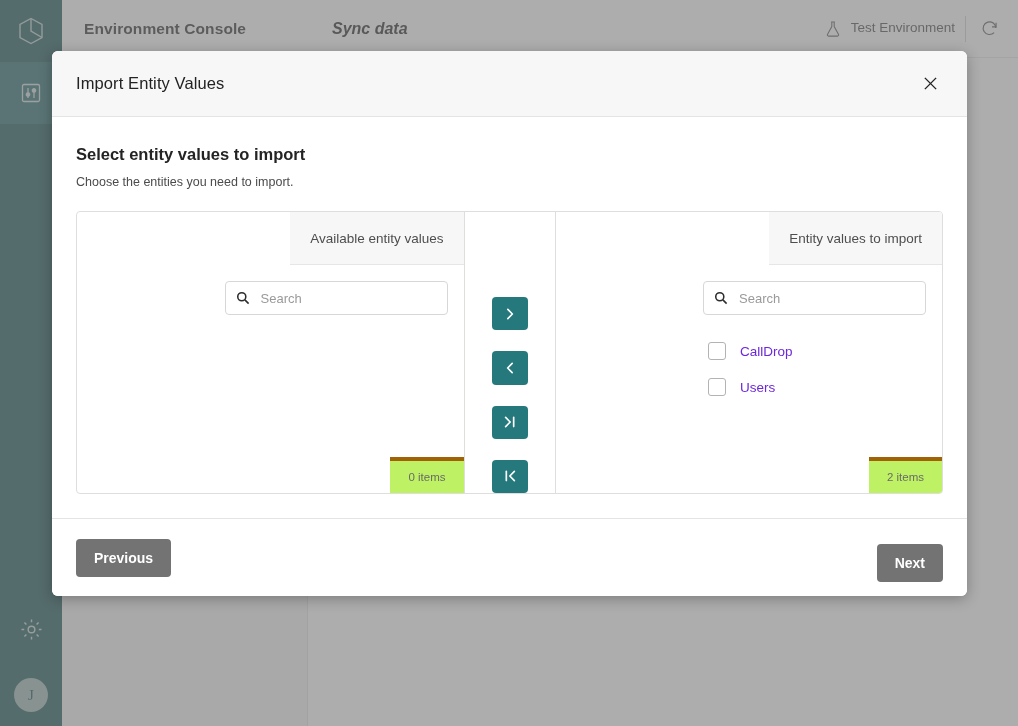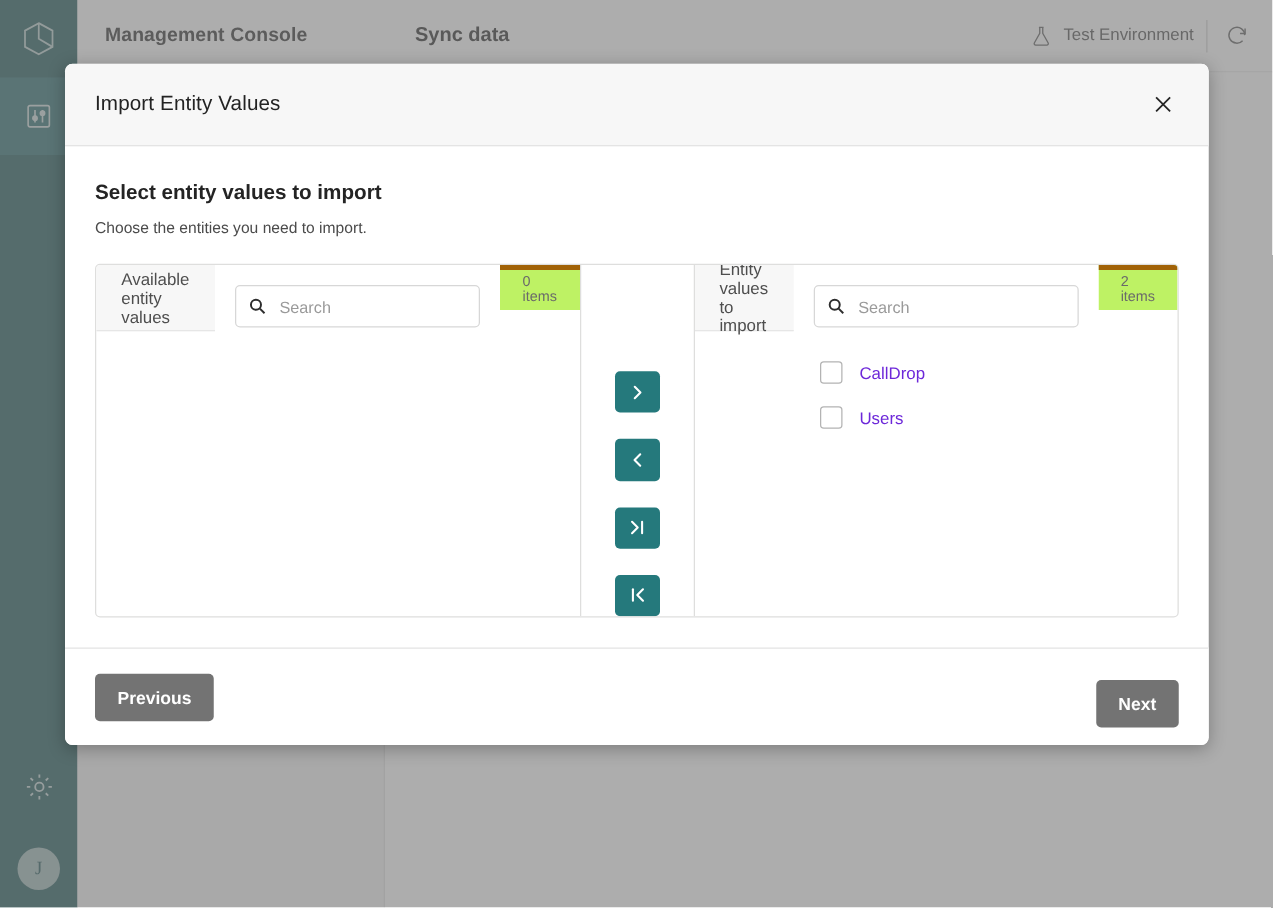--- a/index.html
+++ b/index.html
@@ -71,20 +71,21 @@
     font-size: 15.5px;
     font-weight: bold;
     color: #2b2b2b;
     letter-spacing: .1px;
   }
   .page-title {
     padding-left: 24px;
     font-size: 16px;
     font-weight: bold;
     color: #222;
+    font-style: italic;
   }
   .topbar-right {
     margin-left: auto;
     display: flex; align-items: center;
     padding-right: 16px;
     gap: 10px;
     color: #4a4a4a;
     font-size: 13.5px;
   }
   .env-chip { display: flex; gap: 9px; }
@@ -153,22 +154,23 @@
   .picklist {
     display: flex;
     border: 1px solid #dededd;
     border-radius: 4px;
     height: 368px;
     background: #ffffff;
     overflow: hidden;
   }
   .pl-panel {
     flex: 1 1 0;
-    display: flex; flex-direction: row;
+    display: flex; flex-direction: column;
     min-width: 0;
+    align-items: flex-end;
   }
   .pl-head {
     height: 53px; flex: 0 0 53px;
     background: #f7f7f7;
     border-bottom: 1px solid #e6e6e6;
     display: flex; align-items: center;
     padding: 0 20px;
     font-size: 13.5px;
     color: #4e4e4e;
   }
@@ -302,21 +304,21 @@
         <svg width="25" height="25" viewBox="0 0 24 24" fill="none" stroke="#c3d5d4" stroke-width="1.4">
           <circle cx="12" cy="12" r="3.2"></circle>
           <path d="M12 2.4v2.6M12 19v2.6M21.6 12h-2.6M5 12H2.4M18.8 5.2l-1.9 1.9M7.1 16.9l-1.9 1.9M18.8 18.8l-1.9-1.9M7.1 7.1 5.2 5.2"></path>
         </svg>
       </div>
       <div class="rail-avatar">J</div>
     </div>
 
     <div class="bg-main">
       <div class="bg-topbar">
-        <div class="console-title">Management Console</div>
+        <div class="console-title">Environment Console</div>
         <div class="page-title">Sync data</div>
         <div class="topbar-right">
           <div class="env-chip">
             <svg width="18" height="18" viewBox="0 0 24 24" fill="none" stroke="#595959" stroke-width="1.4">
               <path d="M9.5 2.6h5M10.4 2.6v6.2L4.6 19.2a1.6 1.6 0 0 0 1.4 2.3h12a1.6 1.6 0 0 0 1.4-2.3L13.6 8.8V2.6"></path>
             </svg>
             <span>Test Environment</span>
           </div>
           <div class="topbar-sep"></div>
           <div class="icon-btn">

